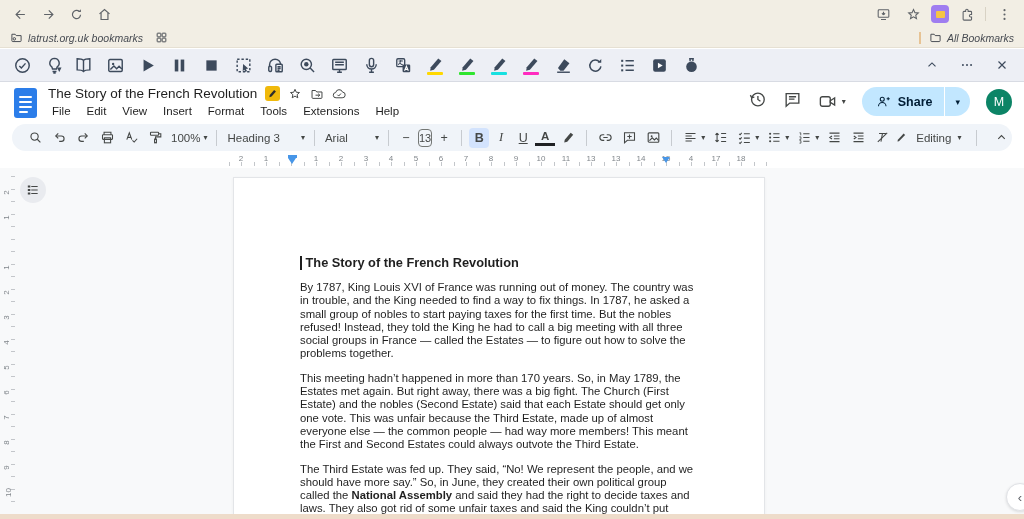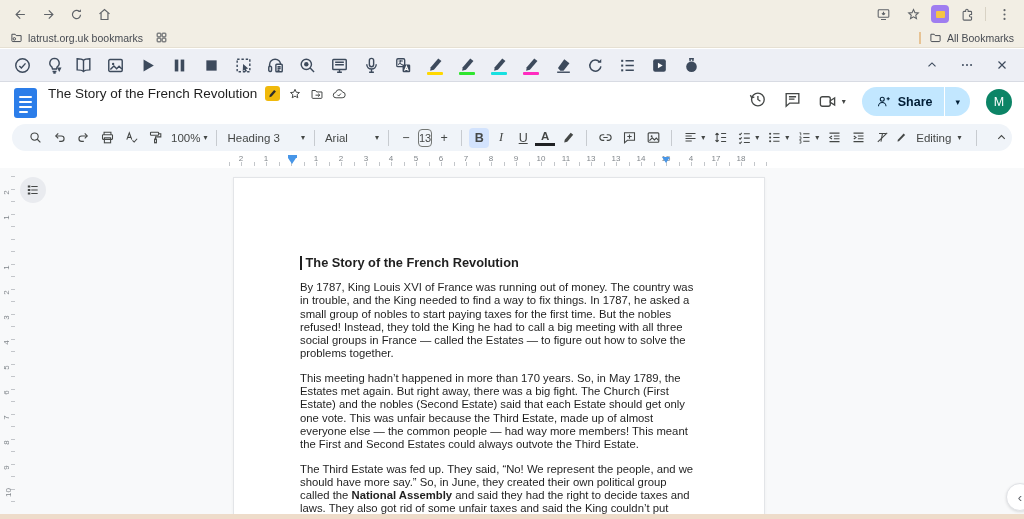--- a/index.html
+++ b/index.html
@@ -12,21 +12,21 @@
   .navbtn { width:24px; height:24px; display:flex; align-items:center; justify-content:center; color:#5f6368; border-radius:50%; }
   .navbtn svg { width:15px; height:15px; }
   #addressbar { flex:1; height:22px; margin:0 6px; background:#e9e3d7; border-radius:11px; display:flex; align-items:center; padding:0 10px; gap:7px; max-width:690px; }
   #addressbar .url { font-size:10.5px; color:#3c4043; white-space:nowrap; overflow:hidden; }
   #topbar-right { display:flex; align-items:center; gap:6px; margin-left:auto; }
   .ext-badge { width:18px; height:18px; border-radius:4px; background:#9f7df0; display:flex; align-items:center; justify-content:center; }
   .ext-badge .inner { width:9px; height:7px; background:#f6c445; border-radius:1px; }
   .vdiv { width:1px; height:14px; background:#d8d2c4; }
 
   #bookmarksbar { left:0; top:28px; width:1024px; height:20px; background:#f2eee4; display:flex; align-items:center; padding:0 10px; border-bottom:1px solid #e6e0d3; }
-  .bm-item { display:flex; align-items:center; gap:5px; color:#474b52; font-size:10.5px; }
+  .bm-item { display:flex; align-items:center; gap:5px; color:#474b52; font-size:10.5px;font-style:italic; }
   .bm-item svg { width:13px; height:13px; }
   #bookmarks-right { margin-left:auto; display:flex; align-items:flex-end; gap:8px; }
   .amber-div { width:2px; height:12px; background:#e7c394; }
 
   
   #rwbar { left:0; top:49px; width:1024px; height:33px; background:#edeff5; border-bottom:1px solid #d8dbe3; display:flex; align-items:center; padding:0 12px; gap:11px; color:#3d4a5c; }
   .rwico { width:21px; height:24px; display:flex; flex-direction:column; align-items:center; justify-content:center; }
   .rwico svg { width:19px; height:19px; }
   .hl-bar { width:16px; height:3px; margin-top:-2px; border-radius:1px; }
   #rw-right { margin-left:auto; display:flex; align-items:center; gap:14px; }
@@ -572,20 +572,30 @@
           <svg viewBox="0 0 24 24">
             <use href="#s-foldermove"></use>
           </svg>
         </span>
       <span class="hd-ico">
           <svg viewBox="0 0 24 24">
             <use href="#s-cloudcheck"></use>
           </svg>
         </span>
     </div>
+    <div id="menubar" class="abs">
+        <span class="menu-item">File</span>
+        <span class="menu-item">Edit</span>
+        <span class="menu-item">View</span>
+        <span class="menu-item">Insert</span>
+        <span class="menu-item">Format</span>
+        <span class="menu-item">Tools</span>
+        <span class="menu-item">Extensions</span>
+        <span class="menu-item">Help</span>
+      </div>
     <div id="head-right" class="abs">
       <span class="hr-ico"><svg viewBox="0 0 24 24">
             <use href="#s-clockhist"></use>
           </svg></span>
       <span class="hr-ico"><svg viewBox="0 0 24 24">
             <use href="#s-comment"></use>
           </svg></span>
       <span class="hr-ico" style="display:flex;align-items:center;gap:5px">
         <svg viewBox="0 0 24 24">
             <use href="#s-camera"></use>

